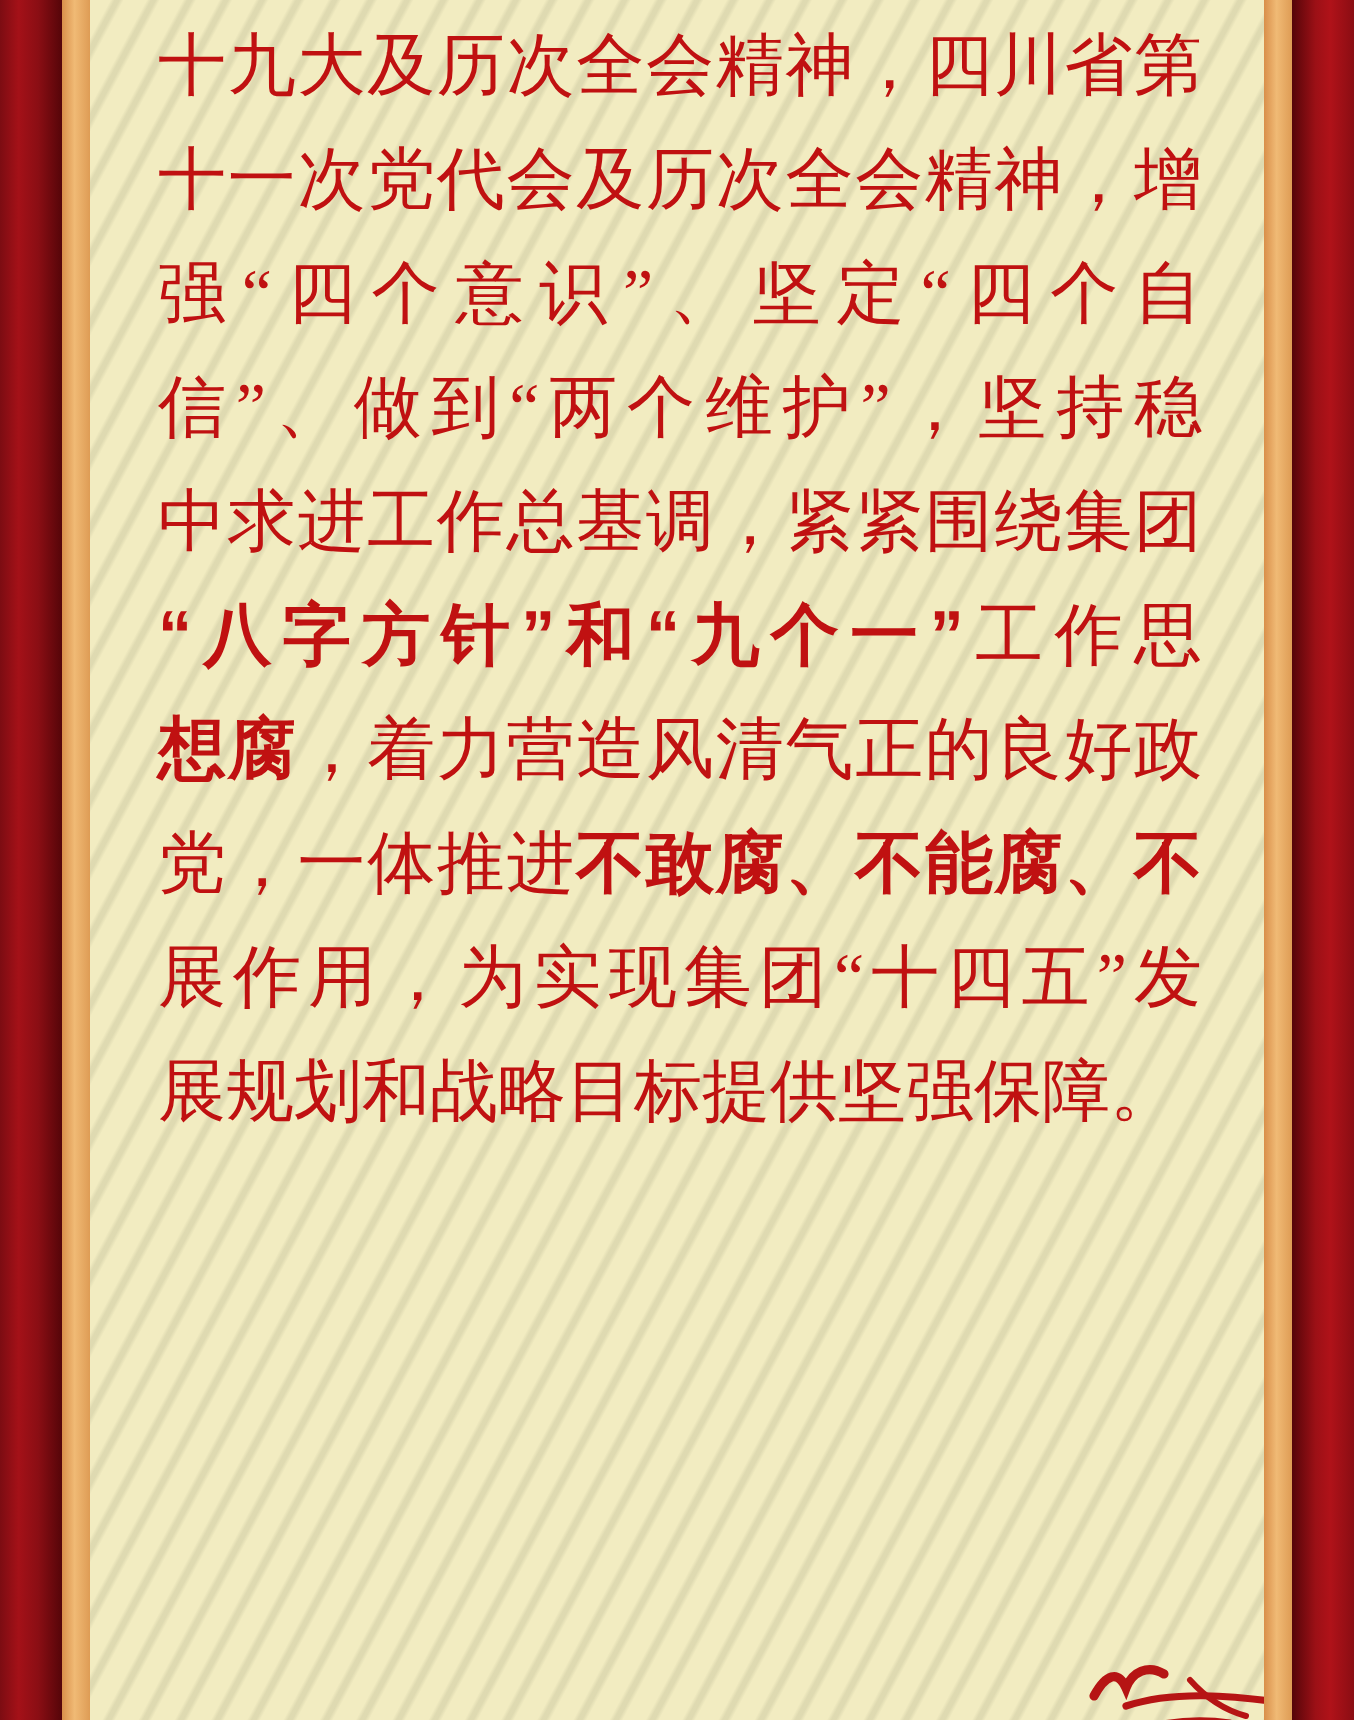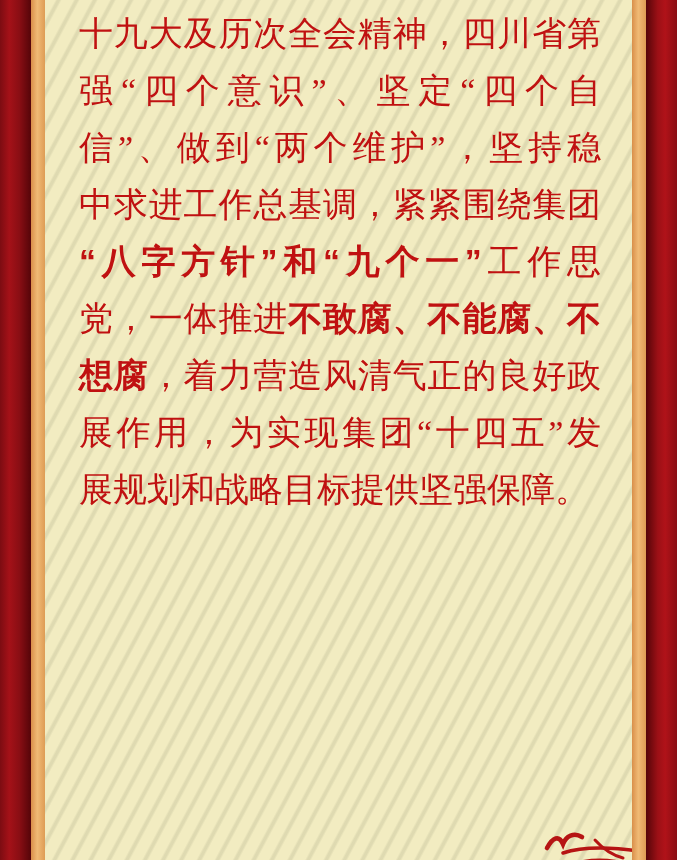--- a/index.html
+++ b/index.html
@@ -85,26 +85,27 @@
 <body>
 
 <div class="page">
 
   <div class="band-red left"></div>
   <div class="band-gold left"></div>
 
   <div class="content">
     <div class="paragraph">
         <div class="line"><span class="seg">十九大及历次全会精神，四川省第</span></div>
+        <div class="line"><span class="seg">十一次党代会及历次全会精神，增</span></div>
         <div class="line"><span class="seg">强“四个意识”、坚定“四个自</span></div>
         <div class="line"><span class="seg">信”、做到“两个维护”，坚持稳</span></div>
         <div class="line"><span class="seg">中求进工作总基调，紧紧围绕集团</span></div>
         <div class="line"><span class="seg b">“八字方针”和“九个一”</span><span class="seg">工作思</span></div>
+        <div class="line"><span class="seg b">想腐</span><span class="seg">，着力营造风清气正的良好政</span></div>
         <div class="line"><span class="seg">党，一体推进</span><span class="seg b">不敢腐、不能腐、不</span></div>
-        <div class="line"><span class="seg b">想腐</span><span class="seg">，着力营造风清气正的良好政</span></div>
         <div class="line"><span class="seg">展作用，为实现集团“十四五”发</span></div>
         <div class="line last"><span class="seg">展规划和战略目标提供坚强保障。</span></div>
       </div>
 
     <div class="flourish">
       <svg viewBox="0 0 142 44" xmlns="http://www.w3.org/2000/svg">
         <g fill="none" stroke="#B61414" stroke-linecap="round">
           <circle cx="101" cy="8" r="2.6" fill="#B61414" stroke="none"></circle>
           <path d="M10 24 C16 13 22 11 26 20 C29 12 37 8 45 13" stroke-width="4.6"></path>
           <path d="M26 29 C50 21 80 24 102 27 C114 28 124 24 132 18" stroke-width="3.6"></path>

